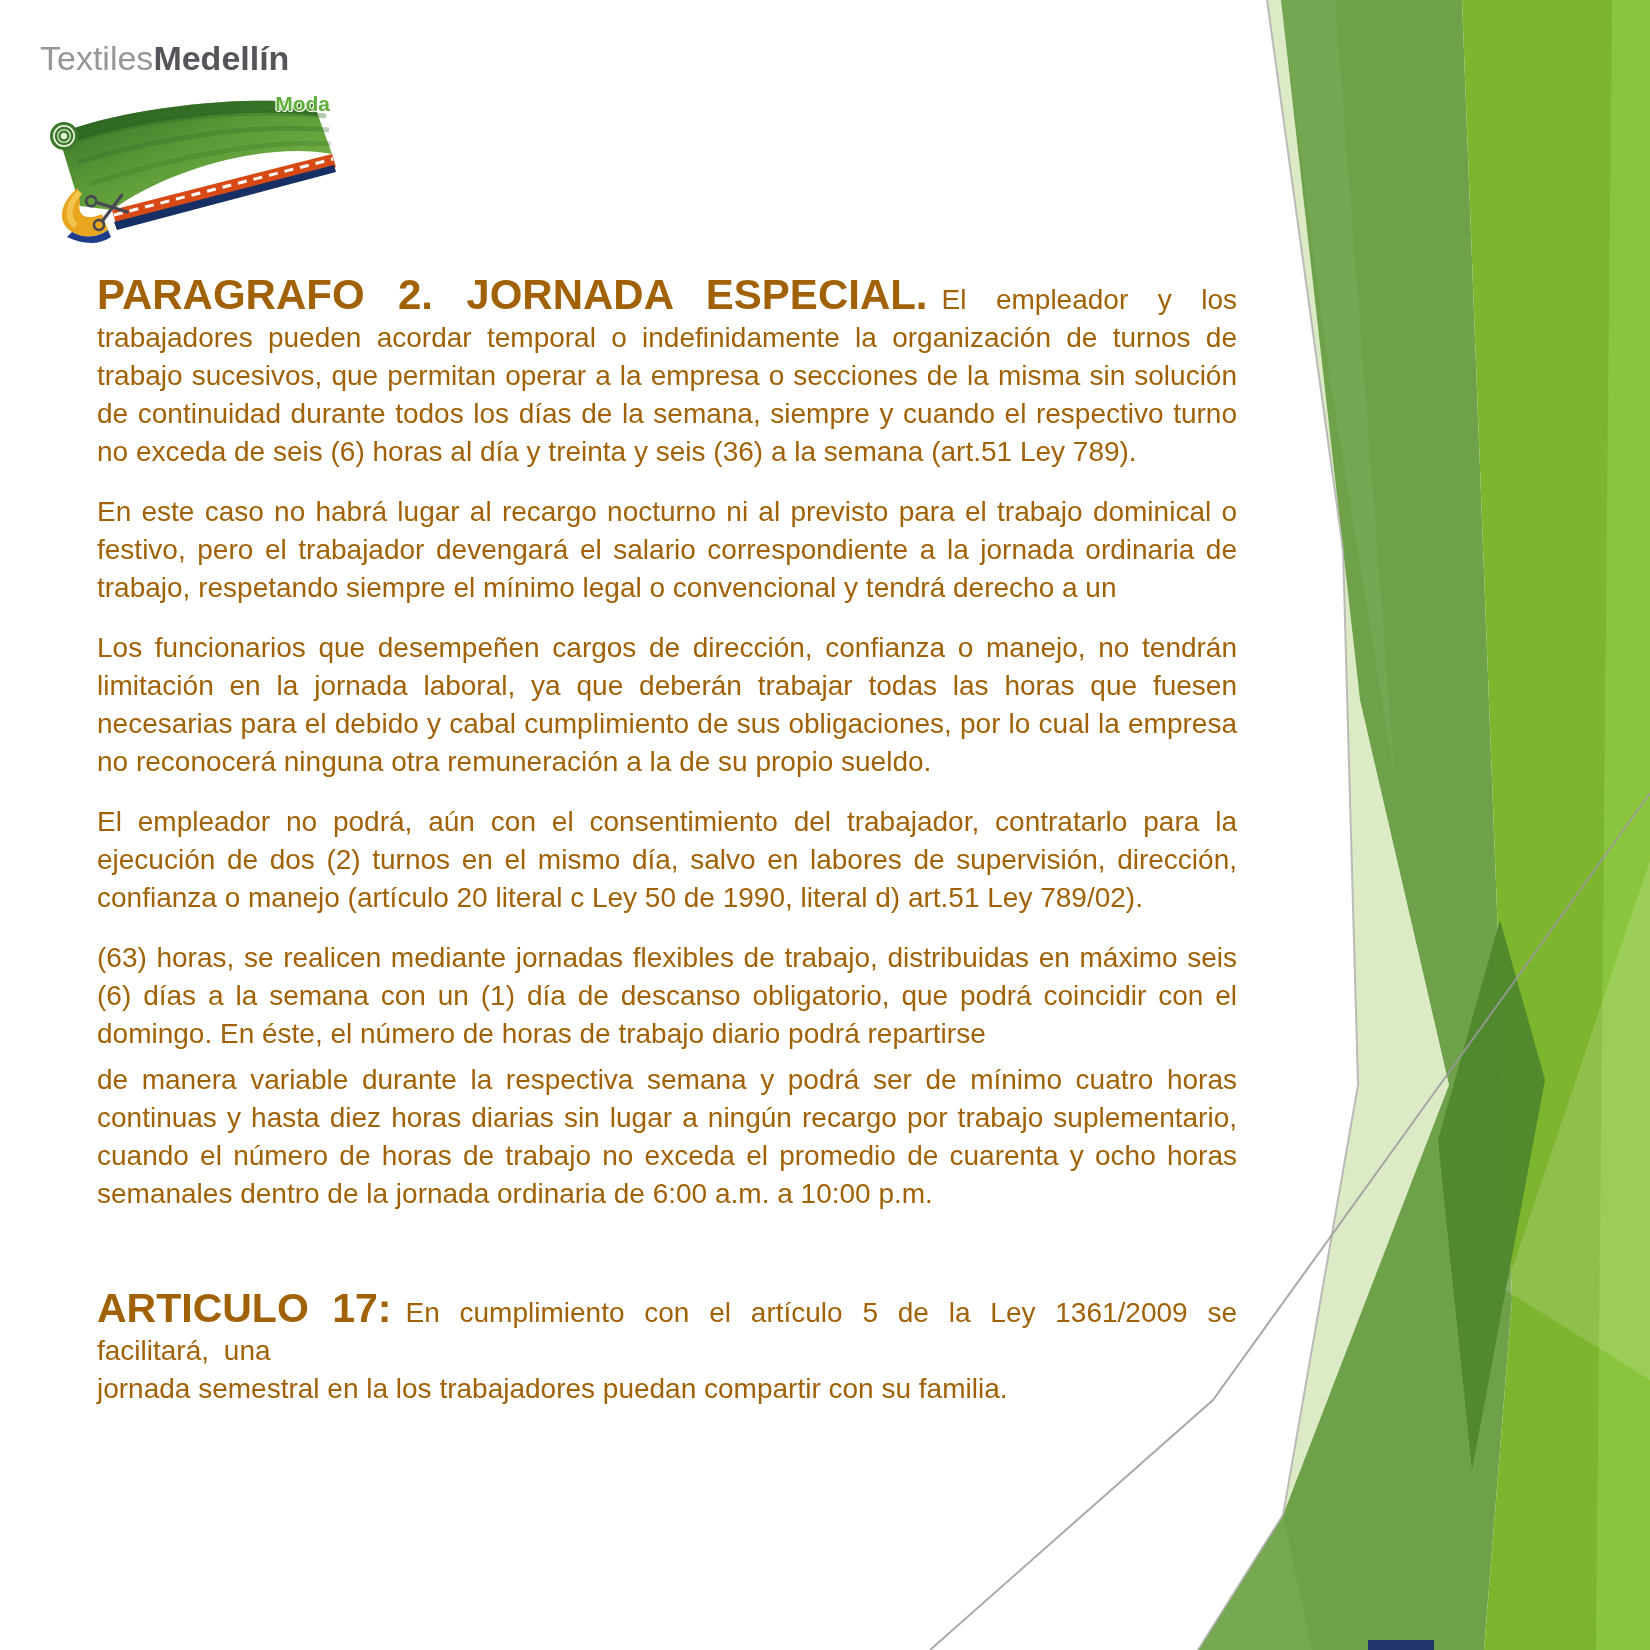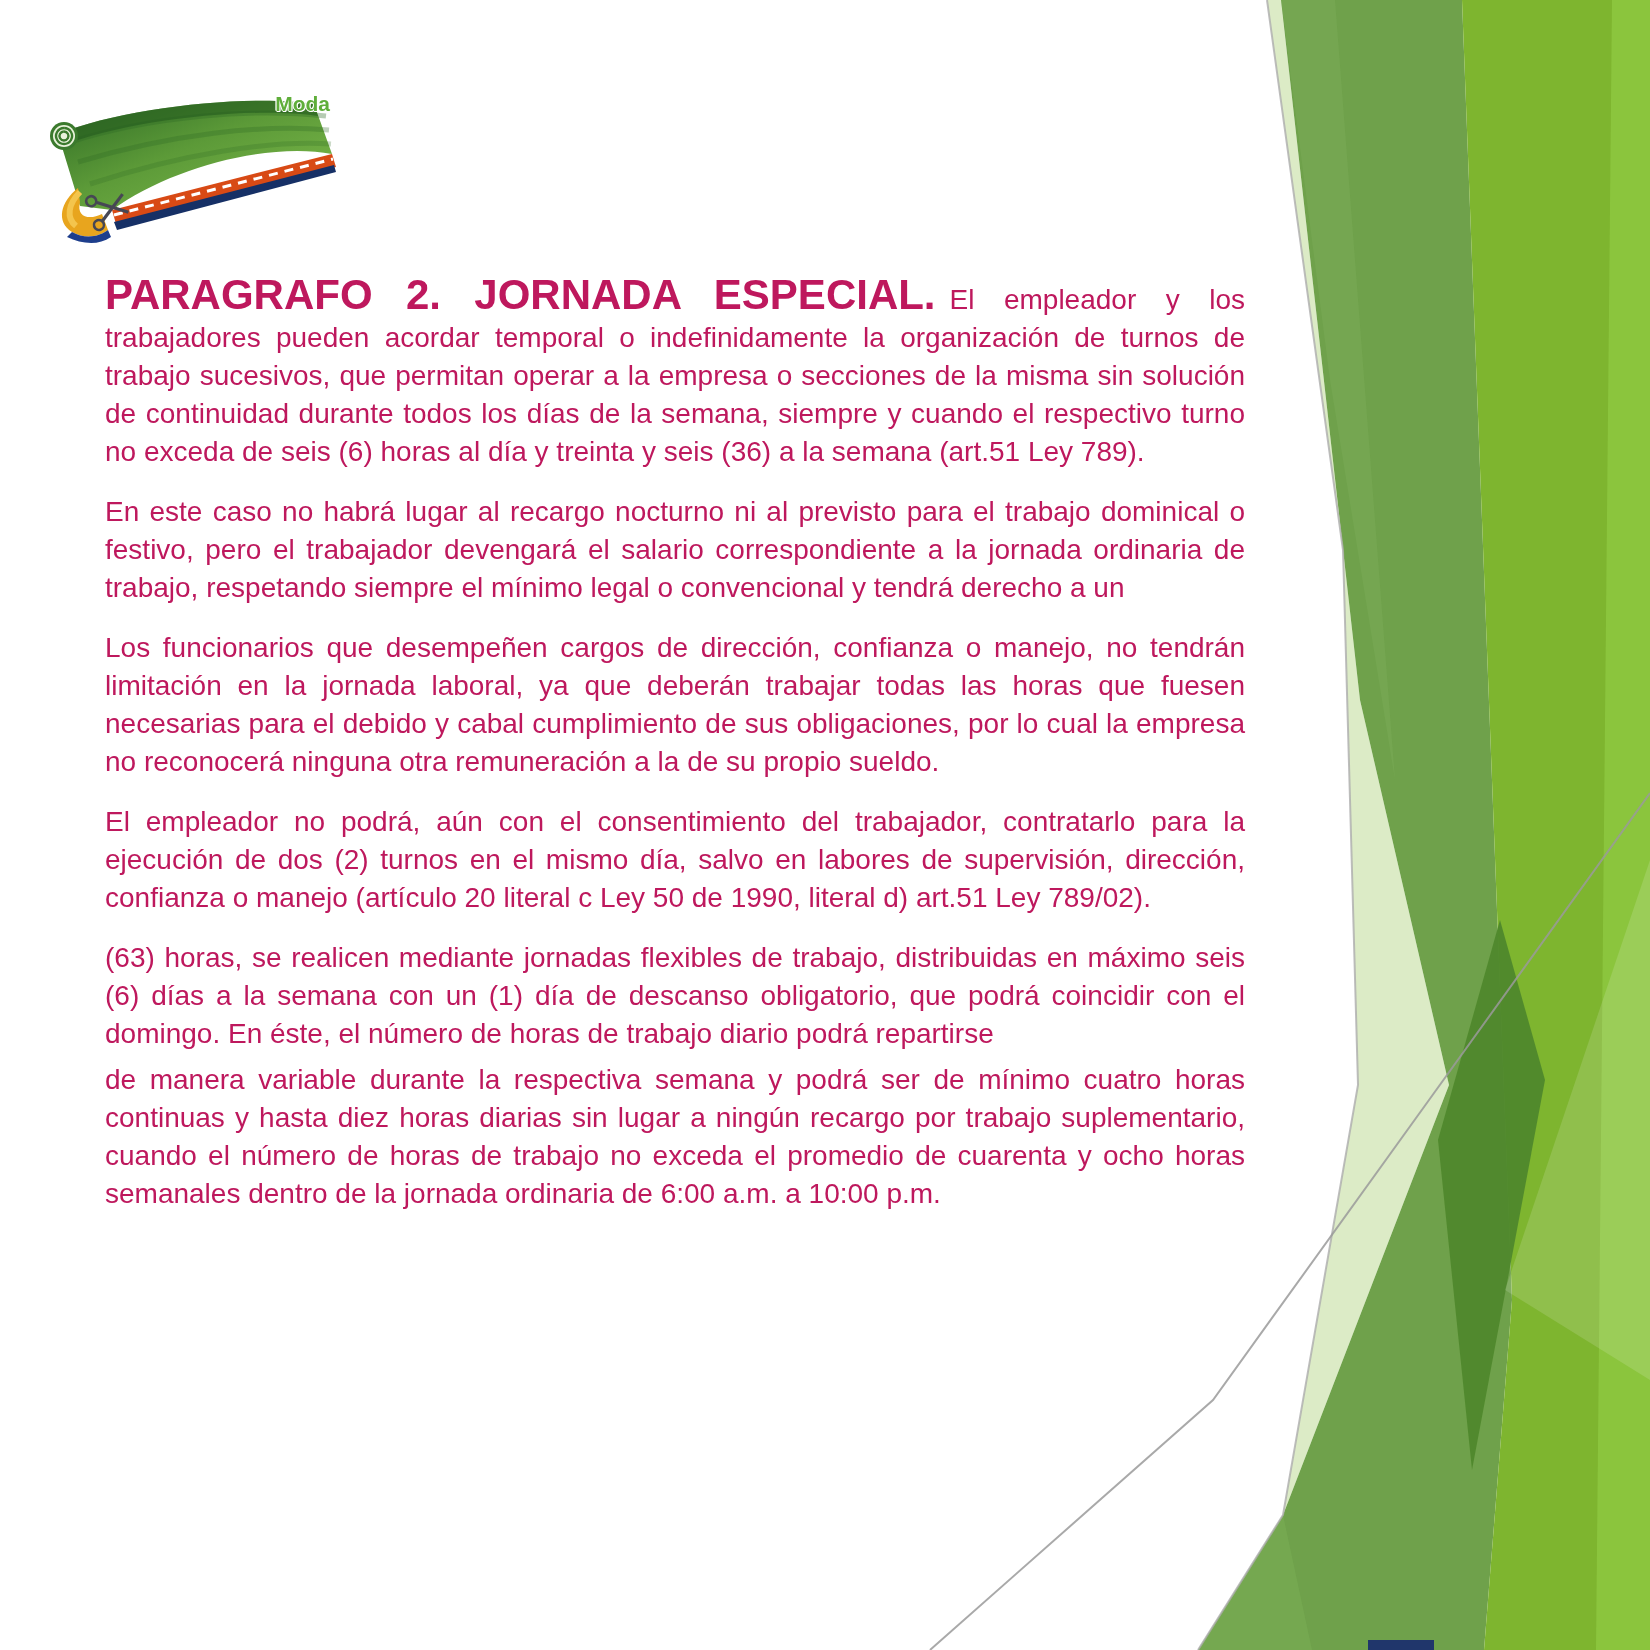--- a/index.html
+++ b/index.html
@@ -16,21 +16,21 @@
   .brand-bold{color:#54555a;font-weight:700;}
   .tagline{
     position:absolute;right:22px;top:52px;z-index:3;
     font-size:21px;font-weight:700;color:#5fae3a;
     text-shadow:1px 0 0 #fff,-1px 0 0 #fff,0 1px 0 #fff,0 -1px 0 #fff,1px 1px 0 #fff,-1px -1px 0 #fff;
   }
   .fabric{position:absolute;left:2px;top:50px;width:300px;height:158px;z-index:1;}
   
   .content{
     position:absolute;left:97px;top:272px;width:1140px;
-    color:#be185d;font-size:28px;line-height:38px;text-align:justify;margin-left:8px;
+    color:#a16207;font-size:28px;line-height:38px;text-align:justify;
   }
   .para{margin:0 0 22px 0;}
   .seg{margin:0;}
   .seg-spaced{margin-top:8px;}
   .h1{font-size:42px;line-height:46px;font-weight:700;margin-right:14px;letter-spacing:0;}
   .articulo{margin-top:72px;}
   .articulo .h1{font-size:41px;}
   .ws{word-spacing:7px;}
 </style>
 </head>
@@ -44,20 +44,23 @@
   <polygon points="1612,0 1650,0 1650,1650 1596,1650" fill="#8DC63F" opacity="0.9"></polygon>
   <polygon points="1500,920 1545,1080 1472,1470 1438,1140" fill="#4F882C" opacity="0.95"></polygon>
   <polygon points="1650,860 1650,1380 1505,1290" fill="#ffffff" opacity="0.14"></polygon>
   <polygon points="1283,1515 1198,1650 1312,1650" fill="#7BB055" opacity="0.5"></polygon>
   <rect x="1368" y="1640" width="66" height="10" fill="#20366B"></rect>
   <polyline points="1267,0 1343,550 1358,1085 1283,1515 1198,1650" fill="none" stroke="#ADADAD" stroke-width="2" opacity="0.8"></polyline>
   <polyline points="1650,793 1429,1100 1213,1400 930,1650" fill="none" stroke="#9A9A9A" stroke-width="2" opacity="0.85"></polyline>
 </svg>
 
 <header class="logo">
+  <div class="brand">
+    <span class="brand-light">Textiles</span><span class="brand-bold">Medellín</span>
+  </div>
   <div class="tagline">Moda</div>
   <svg class="fabric" viewBox="0 0 300 158" aria-hidden="true">
     <defs>
       <linearGradient id="gFace" x1="0" y1="0" x2="1" y2="1">
         <stop offset="0" stop-color="#2E6B25"></stop>
         <stop offset="0.45" stop-color="#5C9A38"></stop>
         <stop offset="1" stop-color="#7FBC4C"></stop>
       </linearGradient>
     </defs>
 
@@ -109,14 +112,20 @@
 
   <div class="para">
     <div class="seg">El empleador no podrá, aún con el consentimiento del trabajador, contratarlo para la ejecución de dos (2) turnos en el mismo día, salvo en labores de supervisión, dirección, confianza o manejo (artículo 20 literal c Ley 50 de 1990, literal d) art.51 Ley 789/02).</div>
   </div>
 
   <div class="para">
     <div class="seg">(63) horas, se realicen mediante jornadas flexibles de trabajo, distribuidas en máximo seis (6) días a la semana con un (1) día de descanso obligatorio, que podrá coincidir con el domingo. En éste, el número de horas de trabajo diario podrá repartirse</div>
     <div class="seg seg-spaced">de manera variable durante la respectiva semana y podrá ser de mínimo cuatro horas continuas y hasta diez horas diarias sin lugar a ningún recargo por trabajo suplementario, cuando el número de horas de trabajo no exceda el promedio de cuarenta y ocho horas semanales dentro de la jornada ordinaria de 6:00 a.m. a 10:00 p.m.</div>
   </div>
 
+  <div class="para articulo">
+    <div class="seg ws">
+      <span class="h1">ARTICULO 17:</span><span>En cumplimiento con el artículo 5 de la Ley 1361/2009 se facilitará, una</span>
+    </div>
+    <div class="seg">jornada semestral en la los trabajadores puedan compartir con su familia.</div>
+  </div>
 
 </main>
 
 </body></html>

